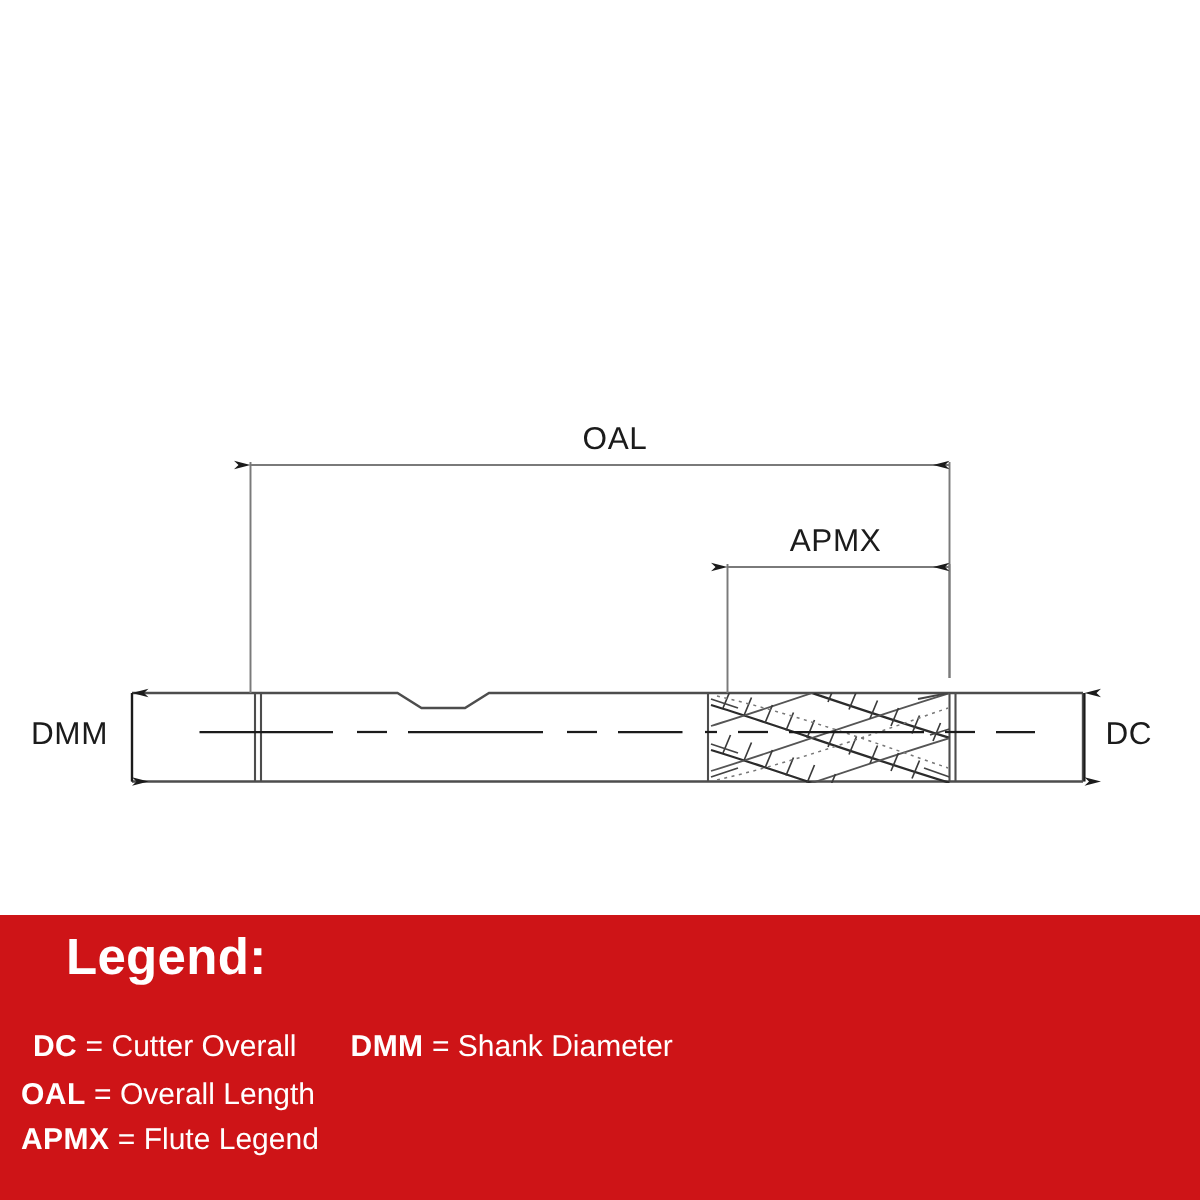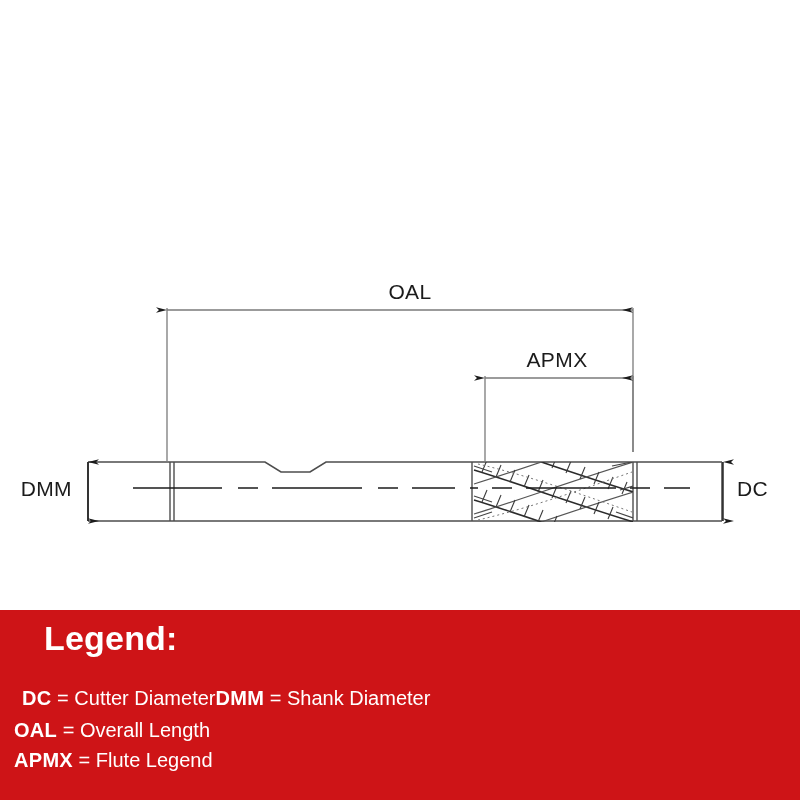--- a/index.html
+++ b/index.html
@@ -63,21 +63,21 @@
     font-size: 20px;
     line-height: 28px;
     white-space: nowrap;
     color: #ffffff;
   }
   #legend-row-1 { left: 22px; top: 74px; }
   #legend-row-2 { left: 14px; top: 106px; }
   #legend-row-3 { left: 14px; top: 136px; }
 
   .legend-entry { display: inline-block; }
-  .legend-entry + .legend-entry { }
+  .legend-entry + .legend-entry { margin-left: 36px; }
   .legend-code {
     font-weight: bold;
     letter-spacing: 0.3px;
   }
   .legend-eq { font-weight: normal; }
   .legend-desc { font-weight: normal; }
 </style>
 </head>
 <body>
 
@@ -225,21 +225,21 @@
   </svg>
 </div>
 
 <div id="legend-banner">
 
   <div id="legend-title">Legend:</div>
 
   <div class="legend-row" id="legend-row-1">
     <span class="legend-entry">
       <span class="legend-code">DC</span><span class="legend-eq"> </span><span class="legend-eq">=</span>
-      <span class="legend-desc">Cutter Diameter</span>
+      <span class="legend-desc">Cutter Overall</span>
     </span><span class="legend-entry">
       <span class="legend-code">DMM</span><span class="legend-eq"> </span><span class="legend-eq">=</span>
       <span class="legend-desc">Shank Diameter</span>
     </span>
   </div>
 
   <div class="legend-row" id="legend-row-2">
     <span class="legend-entry">
       <span class="legend-code">OAL</span><span class="legend-eq"> </span><span class="legend-eq">=</span>
       <span class="legend-desc">Overall Length</span>

